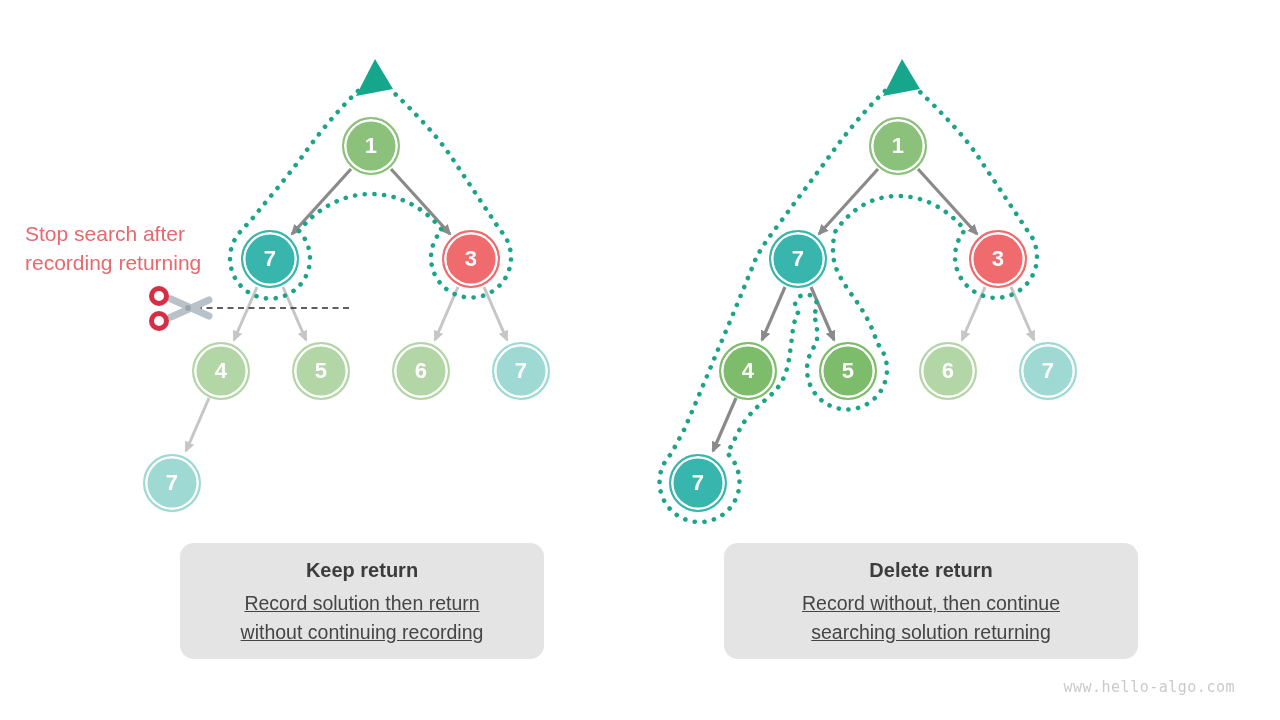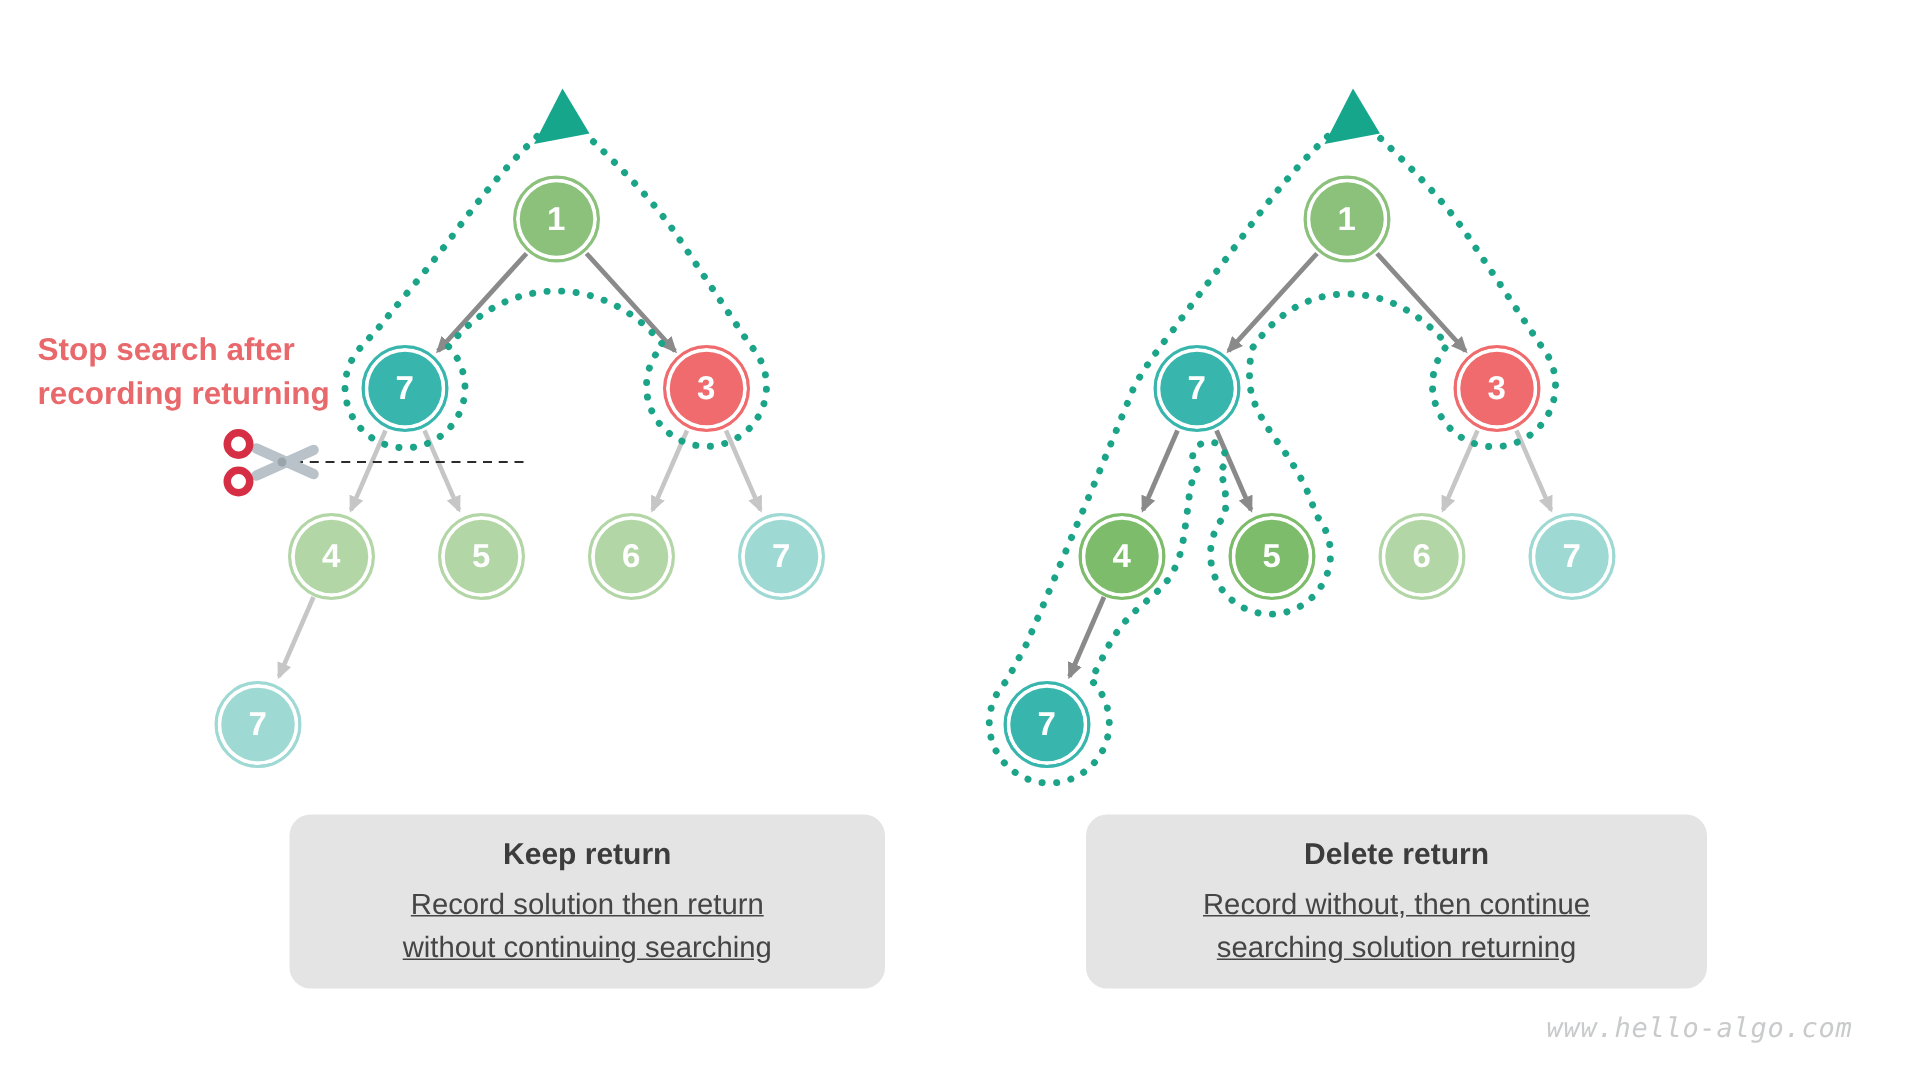--- a/index.html
+++ b/index.html
@@ -35,50 +35,48 @@
   .node.faded-teal  { background:#9ed9d4; border-color:#9ed9d4; }
 
   
   .annotation {
     position:absolute;
     left:25px; top:219px;
     width:230px;
     color:#e8686c;
     font-size:21px;
     line-height:29px;
-    font-weight:bold;
   }
 
   
   .caption-box {
     position:absolute;
     top:543px; height:116px;
     background:#e4e4e5;
     border-radius:14px;
     text-align:center;
     padding-top:13px;
     color:#454545;
   }
-  .caption-box.left  { left:193px; width:397px; }
+  .caption-box.left  { left:180px; width:364px; }
   .caption-box.right { left:724px; width:414px; }
   .caption-title {
     font-size:20px; font-weight:bold; color:#3c3c3c;
     line-height:28px; margin-bottom:5px;
   }
   .caption-line { font-size:19.5px; line-height:29px;text-decoration:underline; }
 
   
   .watermark {
     position:absolute;
     right:45px; bottom:24px;
     font-family:"DejaVu Sans Mono", monospace;
-    font-size:18px;
+    font-size:15px;
     color:#c9cacb;
     letter-spacing:0.5px;
-    font-style:italic;
   }
 </style>
 </head>
 <body>
 
 <div id="scene">
 
   <svg class="layer" width="1280" height="720" viewBox="0 0 1280 720">
     <defs>
       <marker id="arrow-dark" markerWidth="12" markerHeight="10" refX="9" refY="5" orient="auto" markerUnits="userSpaceOnUse">
@@ -177,21 +175,21 @@
   <div class="node teal" style="left:698px;  top:483px;">7</div>
 
   <div class="annotation">
     <div>Stop search after</div>
     <div>recording returning</div>
   </div>
 
   <div class="caption-box left">
     <div class="caption-title">Keep return</div>
     <div class="caption-line">Record solution then return</div>
-    <div class="caption-line">without continuing searching</div>
+    <div class="caption-line">without continuing recording</div>
   </div>
 
   <div class="caption-box right">
     <div class="caption-title">Delete return</div>
     <div class="caption-line">Record without, then continue</div>
     <div class="caption-line">searching solution returning</div>
   </div>
 
   <div class="watermark">www.hello-algo.com</div>
 

